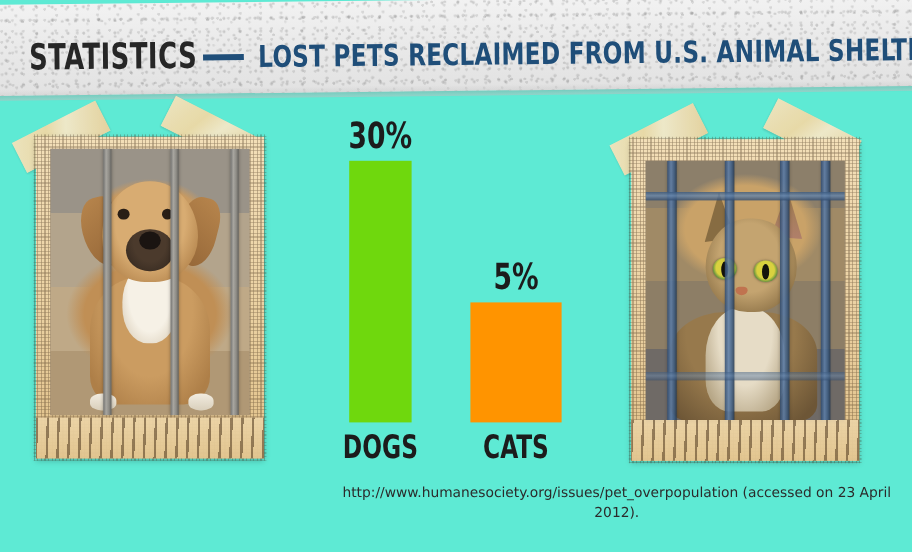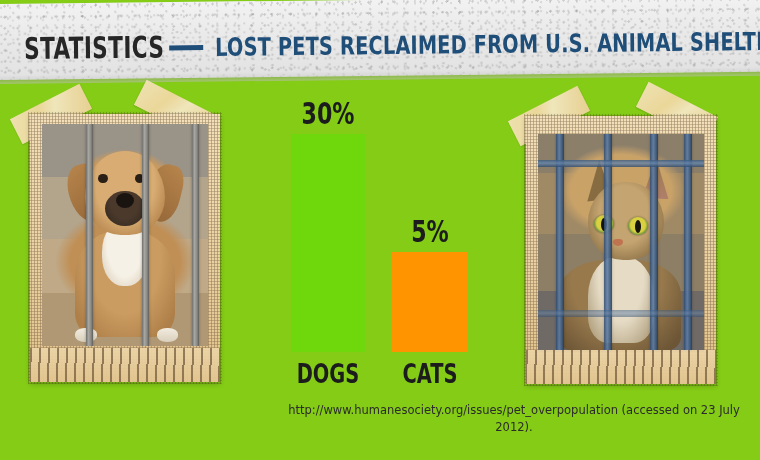--- a/index.html
+++ b/index.html
@@ -1,21 +1,21 @@
 <!DOCTYPE html>
 <html><head>
 <meta charset="utf-8">
 <style>
   html,body{margin:0;padding:0;}
   body{
     width:760px;height:460px;overflow:hidden;position:relative;
     background:#ffffff;
     font-family:"Liberation Sans", sans-serif;
   }
-  #stage{position:absolute;left:0;top:0;width:760px;height:460px;overflow:hidden;background:#84cc16;}
+  #stage{position:absolute;left:0;top:0;width:760px;height:460px;overflow:hidden;background:#5eead4;}
 
   
   .banner-wrap{position:absolute;left:-10px;top:4px;width:790px;height:80px;}
   .banner{
     position:absolute;left:0;top:0;width:790px;height:76px;
     background:
       radial-gradient(circle at 12% 22%, rgba(120,120,120,.30) 0 1.1px, transparent 1.4px),
       radial-gradient(circle at 37% 62%, rgba(140,140,140,.26) 0 1.1px, transparent 1.4px),
       radial-gradient(circle at 62% 12%, rgba(110,110,110,.24) 0 1px, transparent 1.3px),
       radial-gradient(circle at 83% 77%, rgba(130,130,130,.28) 0 1.2px, transparent 1.5px),
@@ -250,31 +250,31 @@
             <div class="cage-h" style="top:176px;opacity:.5;"></div>
           </div>
         </div>
       </div>
       <div class="frame-bottom"></div>
     </div>
   </div>
 
   <div class="chart">
 
-    <div class="bar-col" style="left:21px;width:74px;text-align:center;">
+    <div class="bar-col" style="left:21px;width:52px;text-align:center;">
       <span class="bar-val">30%</span>
       <div class="bar-rect" style="height:218px;background:#6FD80D;"></div>
       <span class="bar-name">DOGS</span>
     </div>
 
     <div class="bar-col" style="left:122px;width:76px;">
       <span class="bar-val">5%</span>
       <div class="bar-rect" style="height:100px;background:#FF9400;"></div>
       <span class="bar-name">CATS</span>
     </div>
 
   </div>
 
   <div class="footnote">
-    <span class="l2">http://www.humanesociety.org/issues/pet_overpopulation (accessed on 23 July 2012).</span>
+    <span class="l2">http://www.humanesociety.org/issues/pet_overpopulation (accessed on 23 April 2012).</span>
   </div>
 
 </div>
 
 </body></html>

